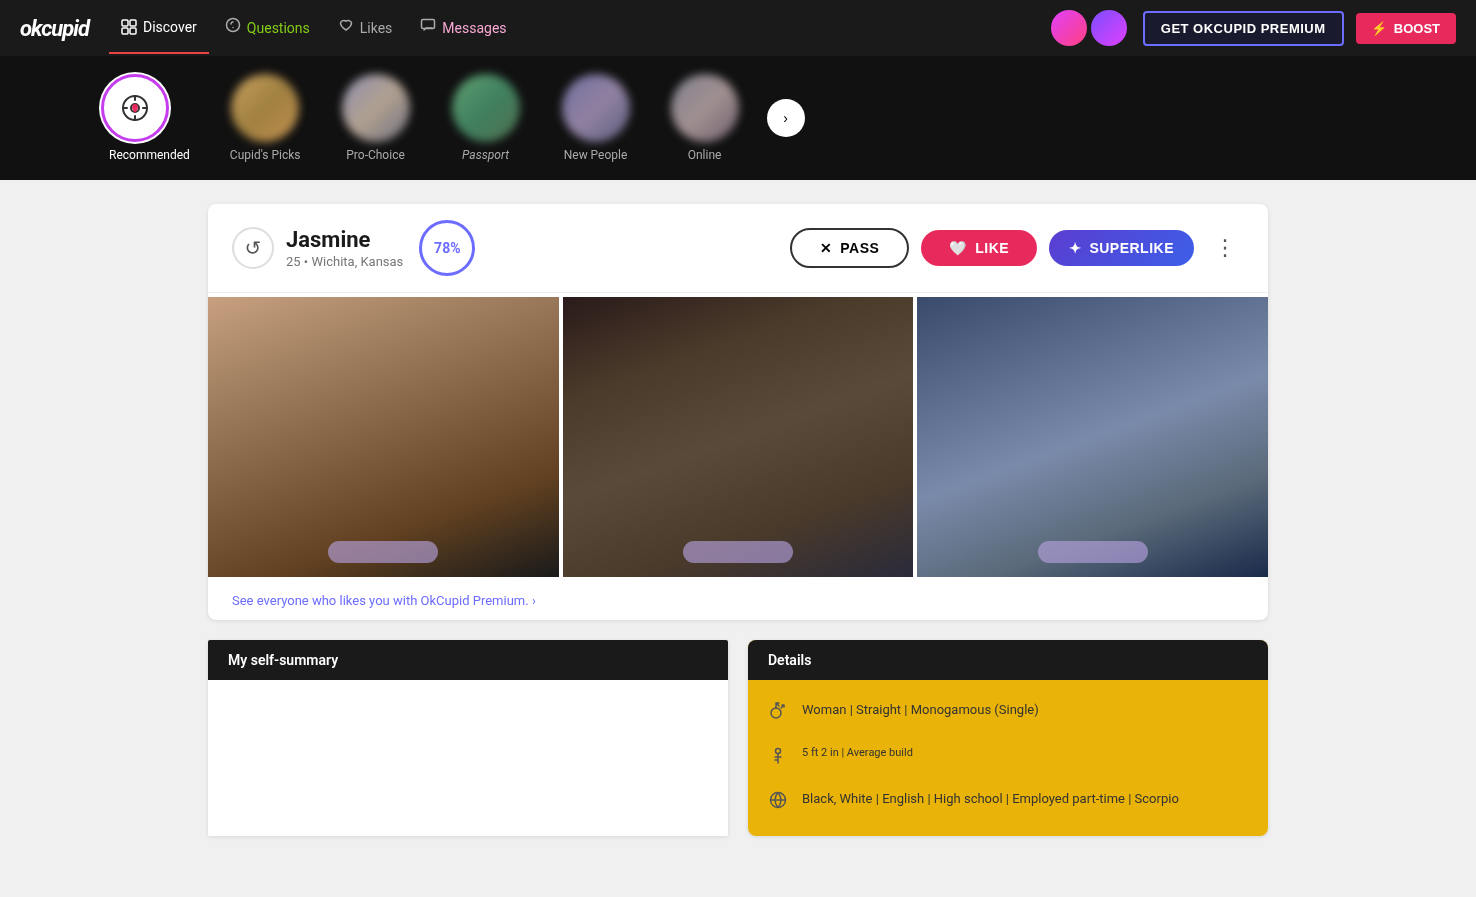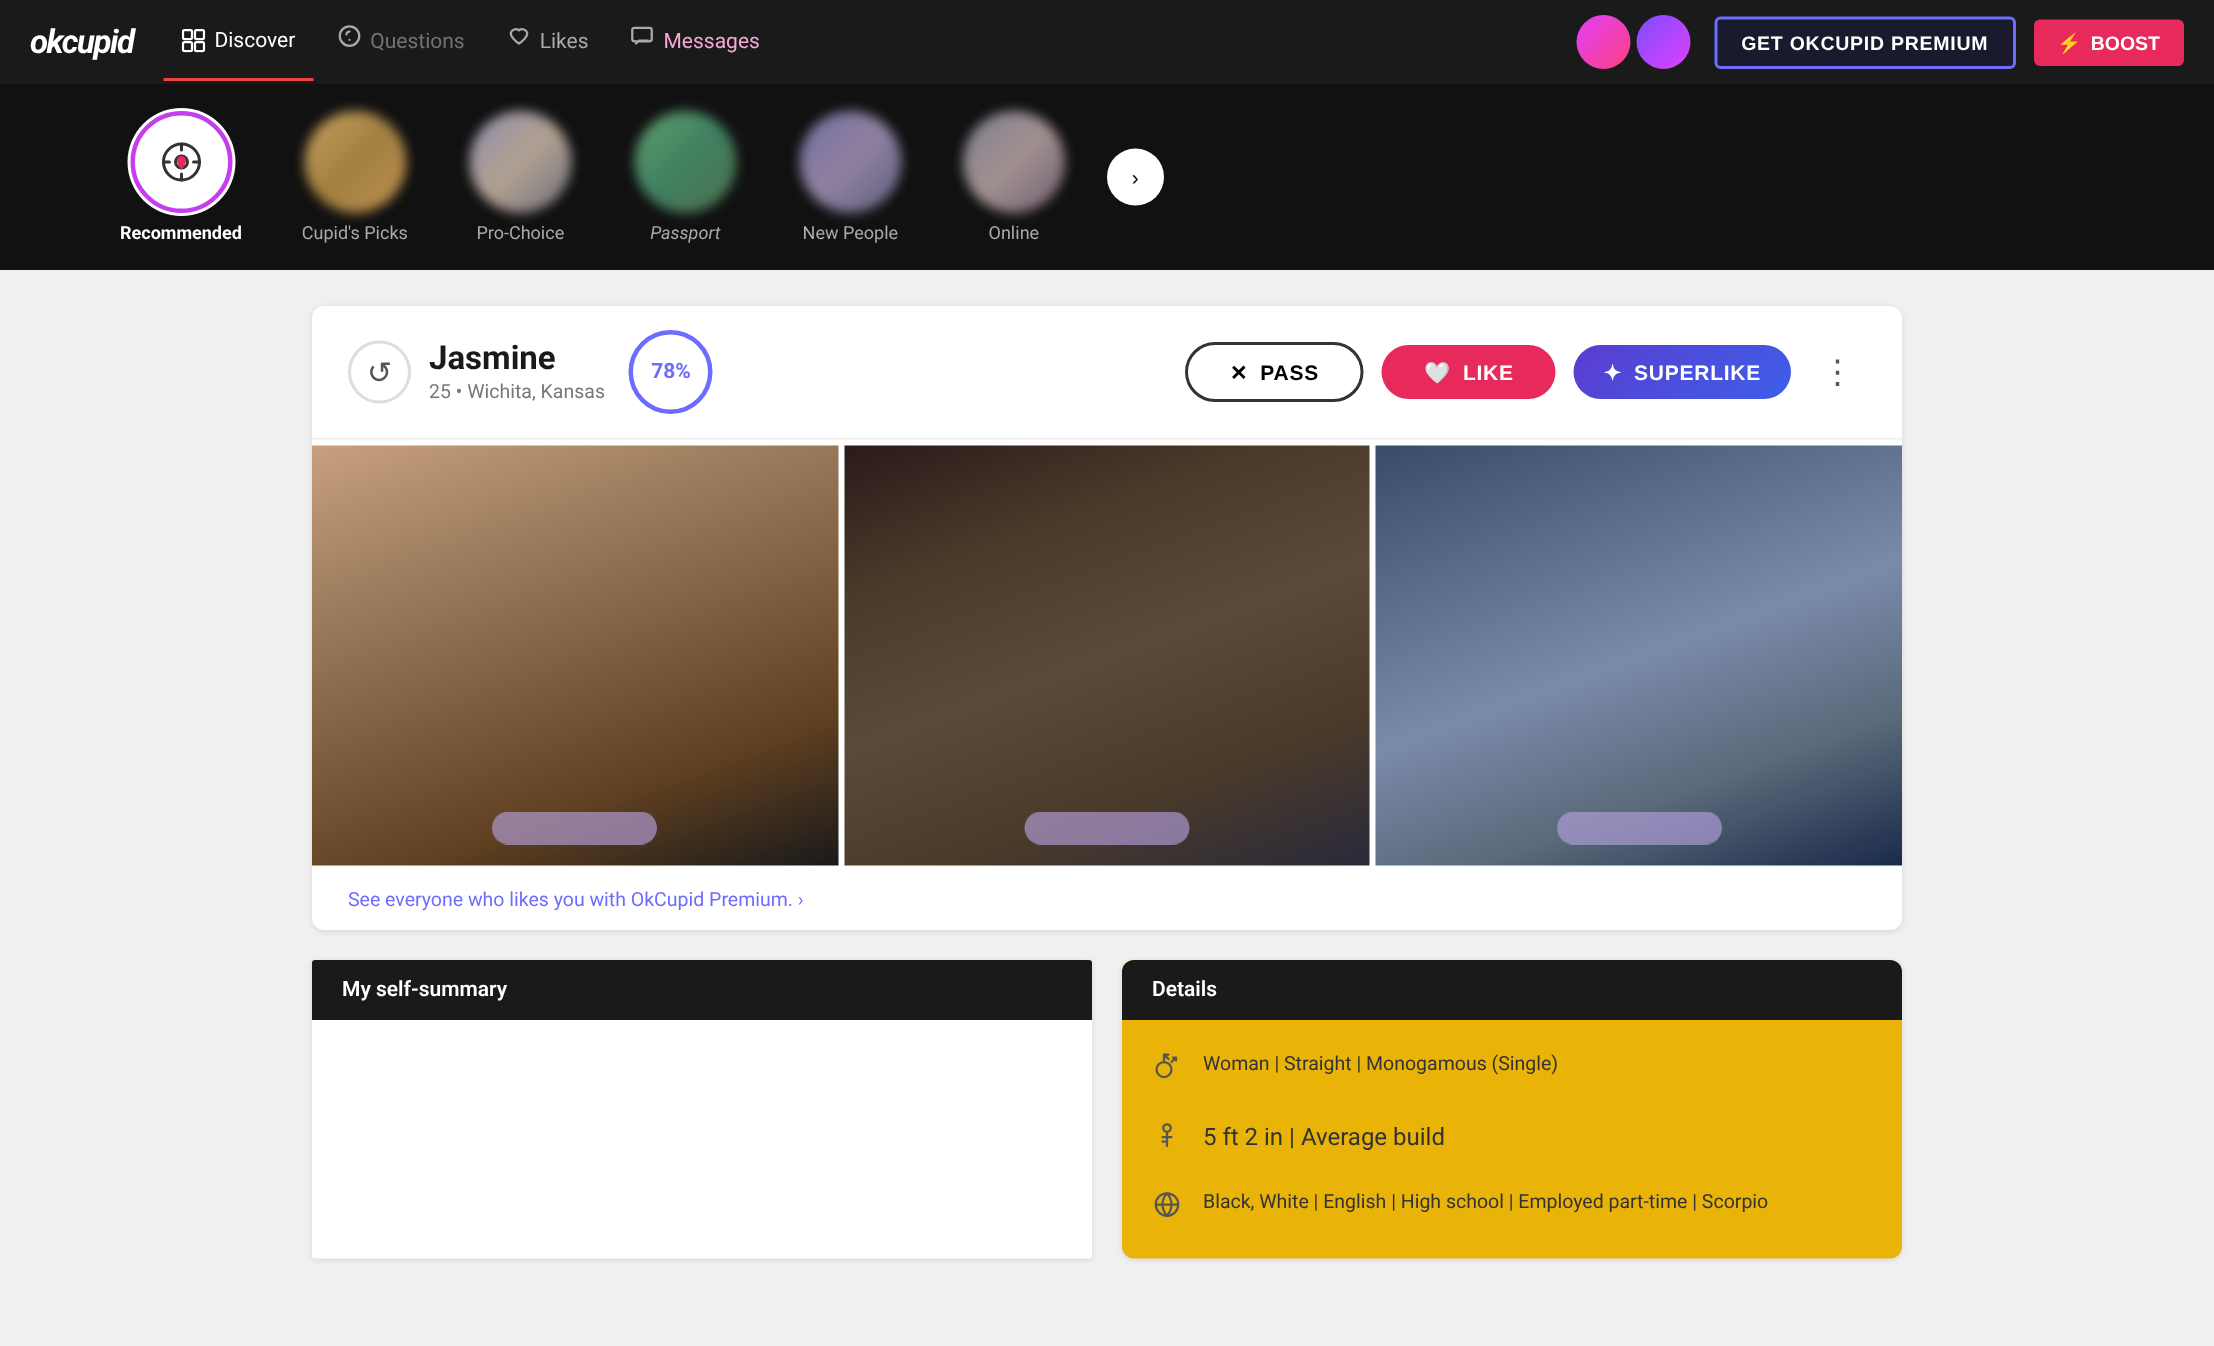--- a/index.html
+++ b/index.html
@@ -16,21 +16,21 @@
       <svg width="16" height="16" viewBox="0 0 16 16" fill="none">
           <rect x="1" y="1" width="6" height="6" rx="1" stroke="white" stroke-width="1.5"></rect>
           <rect x="9" y="1" width="6" height="6" rx="1" stroke="white" stroke-width="1.5"></rect>
           <rect x="1" y="9" width="6" height="6" rx="1" stroke="white" stroke-width="1.5"></rect>
           <rect x="9" y="9" width="6" height="6" rx="1" stroke="white" stroke-width="1.5"></rect>
         </svg>
     </span>
     <span>Discover</span>
   </a>
 
-  <a style="color:#737373;display:flex;align-items:center;gap:6px;padding:8px 12px;cursor:pointer;font-size:14px;text-decoration:none;height:56px;line-height:56px;">
+  <a style="color:#84cc16;display:flex;align-items:center;gap:6px;padding:8px 12px;cursor:pointer;font-size:14px;text-decoration:none;height:56px;line-height:56px;">
     <span>
       <svg width="16" height="16" viewBox="0 0 16 16" fill="none">
           <circle cx="8" cy="8" r="6.5" stroke="#aaa" stroke-width="1.5"></circle>
           <path d="M8 5C6.9 5 6 5.9 6 7" stroke="#aaa" stroke-width="1.5" stroke-linecap="round"></path>
           <circle cx="8" cy="10.5" r="0.75" fill="#aaa"></circle>
         </svg>
     </span>
     <span>Questions</span>
   </a>
 
@@ -72,21 +72,21 @@
 
   <div style="display:flex;flex-direction:column;align-items:center;gap:6px;padding:8px 20px;cursor:pointer;min-width:110px;">
     <div style="width:68px;height:68px;border-radius:50%;border:3px solid #c53ded;box-shadow:0 0 0 2px white;background:white;display:flex;align-items:center;justify-content:center;">
       <svg width="30" height="30" viewBox="0 0 30 30" fill="none">
         <circle cx="15" cy="15" r="12" stroke="#333" stroke-width="2"></circle>
         <circle cx="15" cy="15" r="4" stroke="#333" stroke-width="2"></circle>
         <path d="M15 3v4M15 23v4M3 15h4M23 15h4" stroke="#333" stroke-width="2" stroke-linecap="round"></path>
         <path d="M15 11 C13.3 11 12 12.3 12 14 C12 16.5 15 20 15 20 C15 20 18 16.5 18 14 C18 12.3 16.7 11 15 11Z" fill="#e8295c"></path>
       </svg>
     </div>
-    <span style="color:white;font-size:12px;font-weight:700;text-align:center;white-space:nowrap;">Recommended</span>
+    <span style="color:white;font-size:12px;font-weight:400;text-align:center;white-space:nowrap;margin-left:29px;">Recommended</span>
   </div>
 
   <div style="display:flex;flex-direction:column;align-items:center;gap:6px;padding:8px 20px;cursor:pointer;min-width:110px;">
     <div style="width:68px;height:68px;border-radius:50%;overflow:hidden;background:linear-gradient(135deg,#c8a060,#a08040,#c09050);filter:blur(4px);"></div>
     <span style="color:#aaa;font-size:12px;text-align:center;white-space:nowrap;">Cupid's Picks</span>
   </div>
 
 
   <div style="display:flex;flex-direction:column;align-items:center;gap:6px;padding:8px 20px;cursor:pointer;min-width:110px;">
     <div style="width:68px;height:68px;border-radius:50%;overflow:hidden;background:linear-gradient(135deg,#9090b0,#b0a090,#707080);filter:blur(4px);"></div>
@@ -191,21 +191,21 @@
             <span style="flex-shrink:0;margin-top:1px;">
               <svg width="20" height="20" viewBox="0 0 20 20" fill="none">
                 <circle cx="8" cy="12" r="5" stroke="#555" stroke-width="1.5"></circle>
                 <path d="M8 7V2M8 2h3M8 2L11 5" stroke="#555" stroke-width="1.5" stroke-linecap="round" stroke-linejoin="round"></path>
                 <path d="M13 7l3-3M16 4h-2M16 4v2" stroke="#555" stroke-width="1.5" stroke-linecap="round" stroke-linejoin="round"></path>
               </svg>
             </span>
             <span>Woman | Straight | Monogamous (Single)</span>
           </li>
 
-          <li style="display:flex;align-items:flex-start;gap:14px;font-size:16px;color:#333;line-height:1.5;">
+          <li style="display:flex;align-items:flex-start;gap:14px;font-size:11px;color:#333;line-height:1.5;">
             <span style="flex-shrink:0;margin-top:1px;">
               <svg width="20" height="20" viewBox="0 0 20 20" fill="none">
                 <circle cx="10" cy="5" r="2.5" stroke="#555" stroke-width="1.5"></circle>
                 <path d="M10 8v9M7 11h6M7 14h3" stroke="#555" stroke-width="1.5" stroke-linecap="round"></path>
               </svg>
             </span>
             <span>5 ft 2 in | Average build</span>
           </li>
 
           <li style="display:flex;align-items:flex-start;gap:14px;font-size:13px;color:#333;line-height:1.5;">

